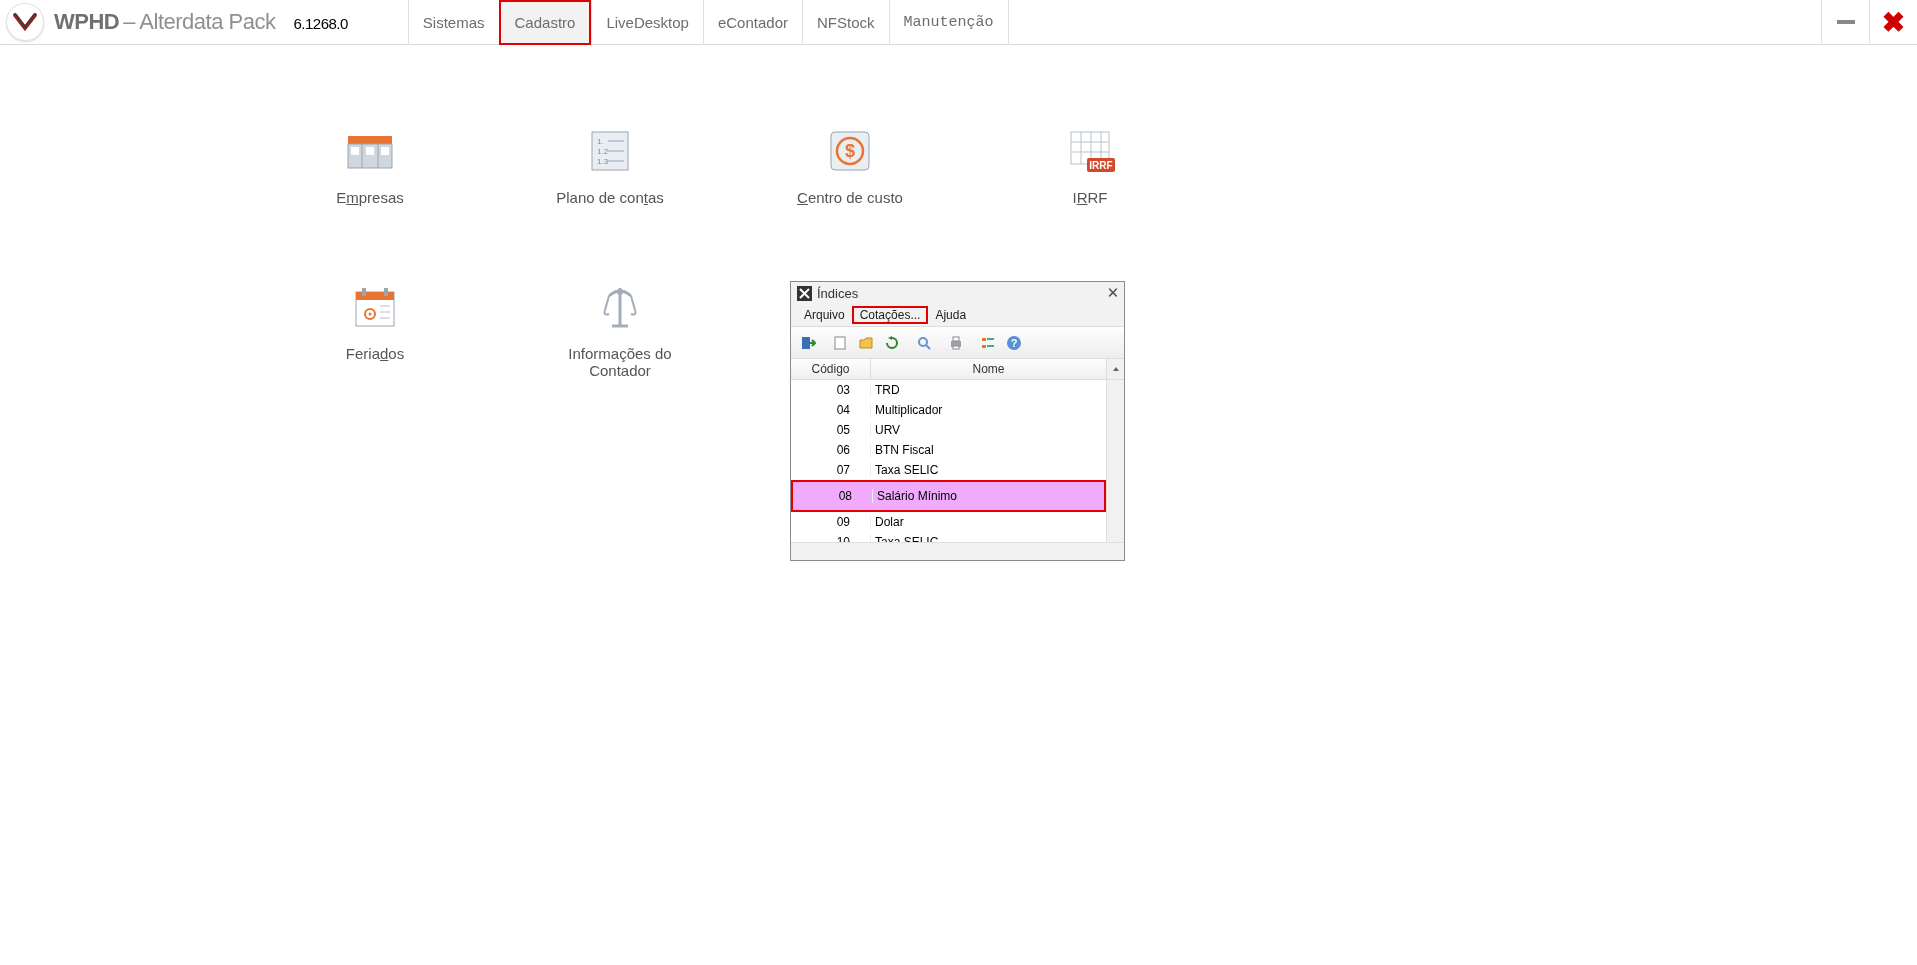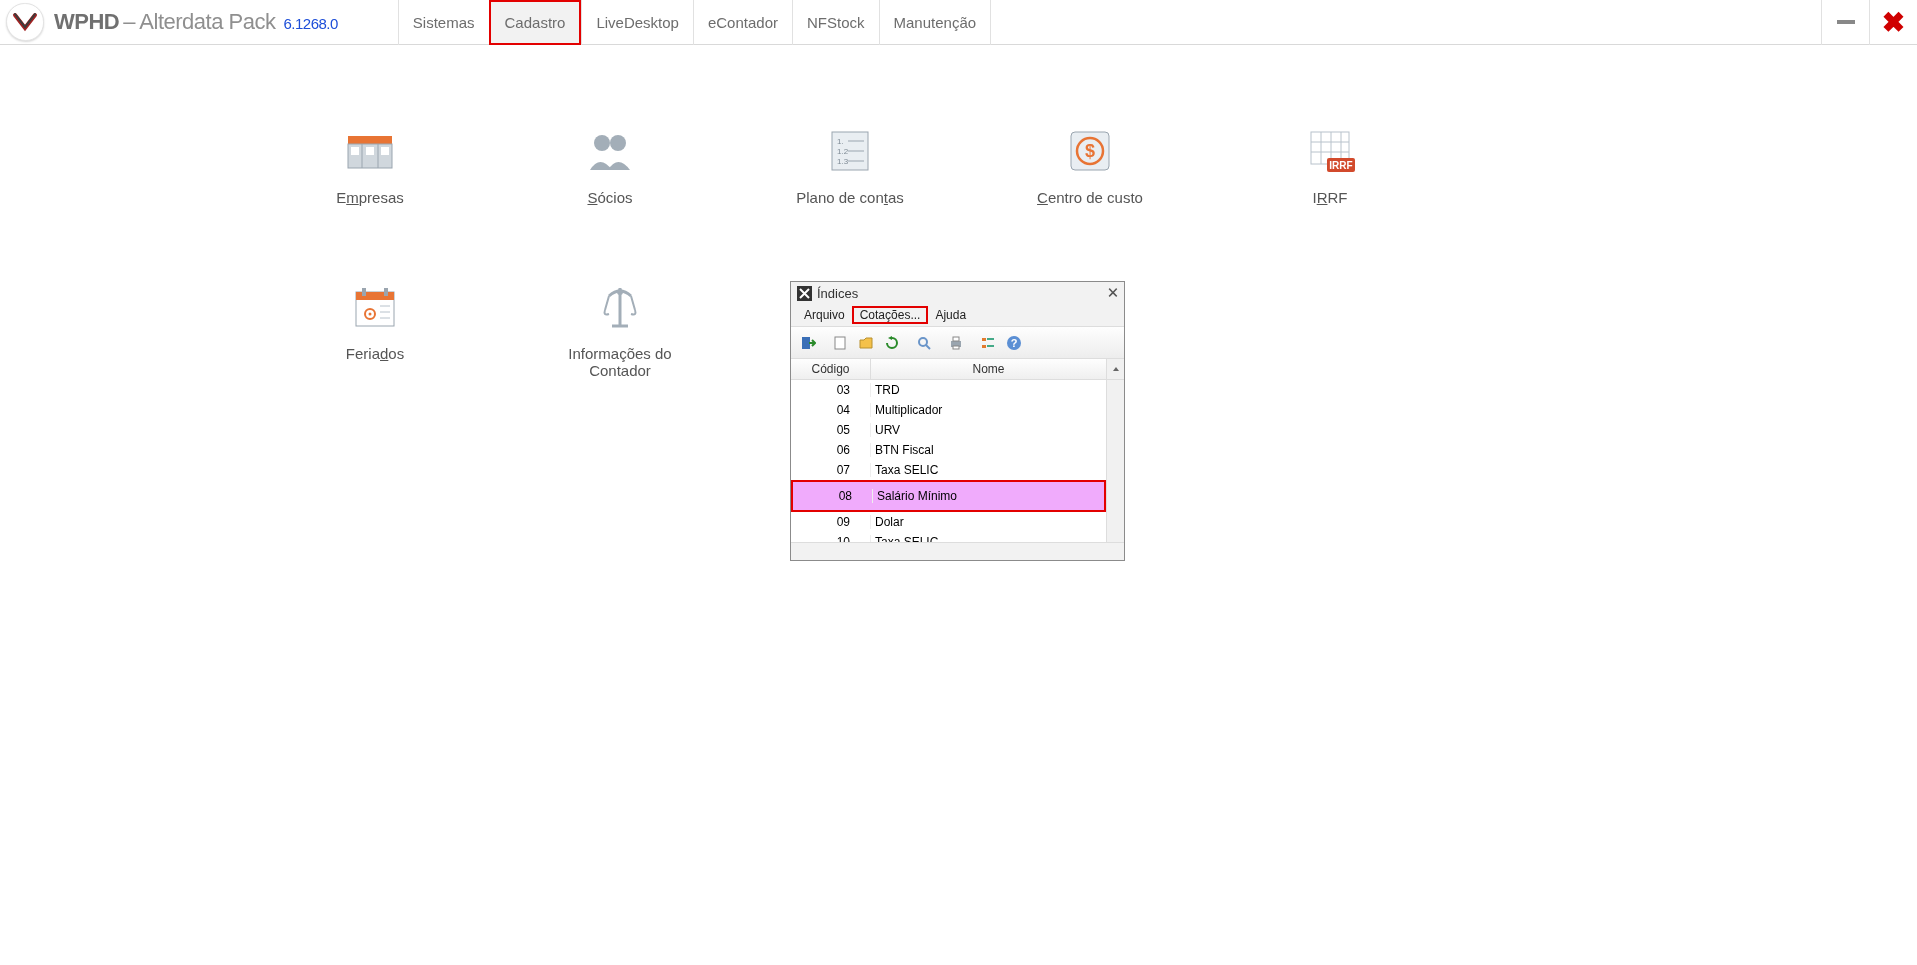--- a/index.html
+++ b/index.html
@@ -4,24 +4,24 @@
 <style>
 * { box-sizing: border-box; margin: 0; padding: 0; }
 body { font-family: "Segoe UI", Arial, sans-serif; background: #fff; width: 1917px; height: 965px; overflow: hidden; position: relative; }
 
 
 .topbar { display: flex; align-items: center; height: 45px; border-bottom: 1px solid #d9d9d9; }
 .logo-circle { width: 38px; height: 38px; border-radius: 50% 50% 48% 52%; margin-left: 6px; display: flex; align-items: center; justify-content: center; background: #fff; border: 1px solid #e3e3e3; box-shadow: 0 1px 2px rgba(0,0,0,.15); }
 .logo-inner { width: 26px; height: 21px; }
 .app-title { margin-left: 10px; font-size: 22px; color: #8f8f8f; font-weight: 300; letter-spacing: -0.5px; display: flex; align-items: baseline; }
 .app-title .bold { font-weight: 700; color: #707070; margin-right: 4px; }
-.app-title .ver { font-size: 15px; margin-left: 8px; color: #1d4ed8; }
+.app-title .ver { font-size: 15px; margin-left: 18px; color: #000000; }
 .main-menu { display: flex; height: 45px; margin-left: 60px; text-align: right; }
 .main-menu .m-item { padding: 0 14px; display: flex; align-items: center; font-size: 15px; color: #6d6d6d; border-left: 1px solid #e1e1e1; cursor: pointer; }
-.main-menu .m-item:last-child { border-right: 1px solid #e1e1e1; }
+.main-menu .m-item:last-child { border-right: 1px solid #e1e1e1; font-family: Liberation Mono, monospace; }
 .main-menu .m-item.active { background: #f2f2f2; }
 .main-menu .m-item.highlighted { border: 2px solid #e30000; }
 .win-ctrls { margin-left: auto; display: flex; height: 45px; }
 .win-ctrls .wc { width: 48px; display: flex; align-items: center; justify-content: center; border-left: 1px solid #e1e1e1; cursor: pointer; }
 .close-x { color: #cf0000; font-size: 28px; font-weight: bold; }
 .min-ln { width: 18px; height: 4px; background: #888; }
 
 
 .content { padding-top: 80px; }
 .icon-row { display: flex; justify-content: flex-start; padding-left: 300px; gap: 100px; margin-bottom: 75px; }
@@ -104,31 +104,20 @@
             <line x1="34" y1="14" x2="34" y2="38" stroke="#9aa5af"></line>
             <rect x="7" y="17" width="8" height="8" fill="#fff"></rect>
             <rect x="22" y="17" width="8" height="8" fill="#fff"></rect>
             <rect x="37" y="17" width="8" height="8" fill="#fff"></rect>
           </svg>
         </div>
         <div class="icon-label">E<span class="u">m</span>presas</div>
       </div>
       <div class="icon-item">
         <div class="icon-box">
-          <svg width="52" height="42" viewBox="0 0 52 42">
-            <circle cx="18" cy="13" r="8" fill="#a3aeb8"></circle>
-            <circle cx="34" cy="13" r="8" fill="#a3aeb8"></circle>
-            <path d="M6 40 Q16 24 28 40 Z" fill="#a3aeb8"></path>
-            <path d="M24 40 Q34 24 46 40 Z" fill="#a3aeb8"></path>
-          </svg>
-        </div>
-        <div class="icon-label"><span class="u">S</span>ócios</div>
-      </div>
-      <div class="icon-item">
-        <div class="icon-box">
           <svg width="52" height="46" viewBox="0 0 52 46">
             <rect x="8" y="4" width="36" height="38" fill="#e9eef2" stroke="#9aa5af"></rect>
             <text x="13" y="16" font-size="8" fill="#7f8b95">1.</text>
             <text x="13" y="26" font-size="8" fill="#7f8b95">1.2</text>
             <text x="13" y="36" font-size="8" fill="#7f8b95">1.3</text>
             <line x1="24" y1="13" x2="40" y2="13" stroke="#9aa5af"></line>
             <line x1="24" y1="23" x2="40" y2="23" stroke="#9aa5af"></line>
             <line x1="24" y1="33" x2="40" y2="33" stroke="#9aa5af"></line>
           </svg>
         </div>

